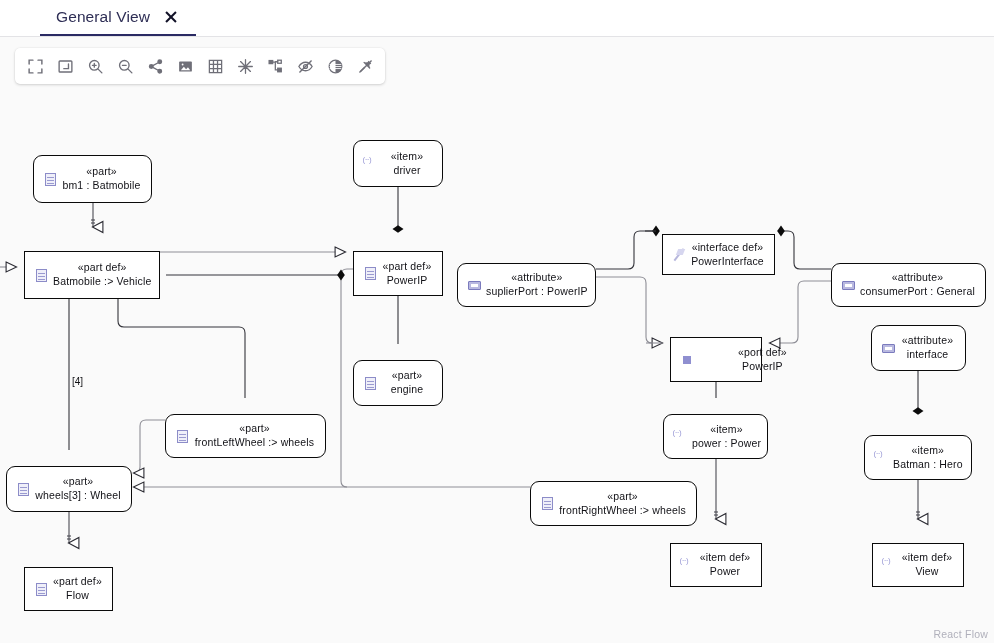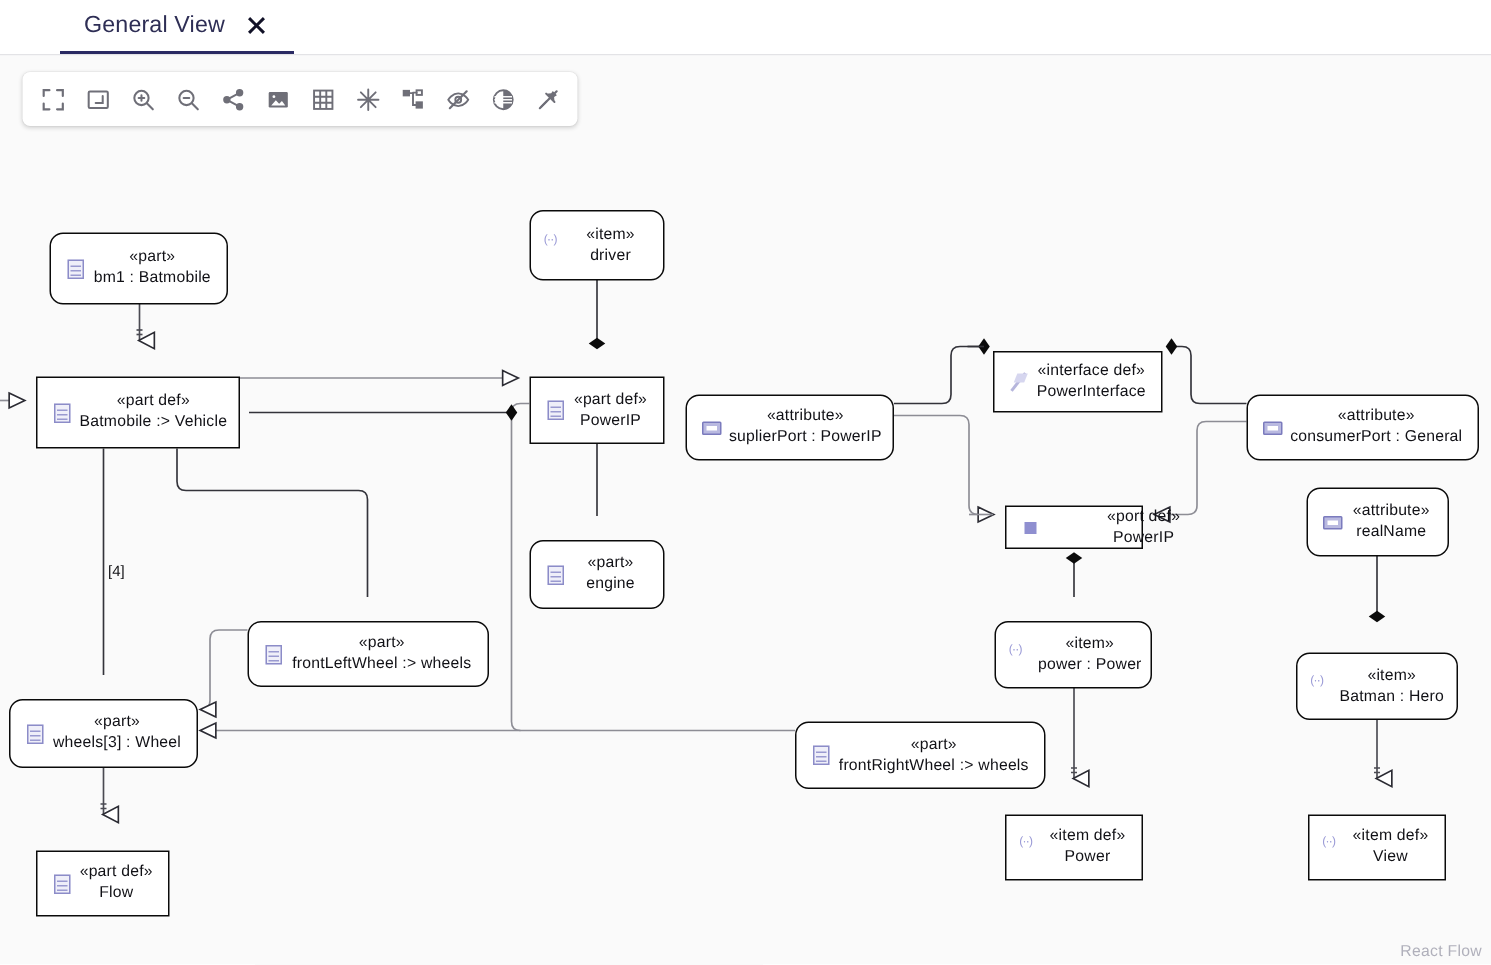--- a/index.html
+++ b/index.html
@@ -436,36 +436,36 @@
         </div>
         <div class="node rounded" style="left: 831px; top: 210px; width: 155px; height: 44px;">
           <span class="nicon">
             <span class="ico-attribute"></span>
           </span>
           <span class="ntext">
             <span class="nkind">«attribute»</span>
             <span class="nname">consumerPort : General</span>
           </span>
         </div>
-        <div class="node" style="left: 670px; top: 284px; width: 92px; height: 29px; gap: 39px;">
+        <div class="node" style="left: 670px; top: 284px; width: 92px; height: 45px; gap: 39px;">
           <span class="nicon">
             <span class="ico-port"></span>
           </span>
           <span class="ntext">
             <span class="nkind">«port def»</span>
             <span class="nname">PowerIP</span>
           </span>
         </div>
         <div class="node rounded" style="left: 871px; top: 272px; width: 95px; height: 46px;">
           <span class="nicon">
             <span class="ico-attribute"></span>
           </span>
           <span class="ntext">
             <span class="nkind">«attribute»</span>
-            <span class="nname">realName</span>
+            <span class="nname">interface</span>
           </span>
         </div>
         <div class="node rounded" style="left: 663px; top: 361px; width: 105px; height: 45px;">
           <span class="nicon">
             <span class="ico-item"></span>
           </span>
           <span class="ntext">
             <span class="nkind">«item»</span>
             <span class="nname">power : Power</span>
           </span>

